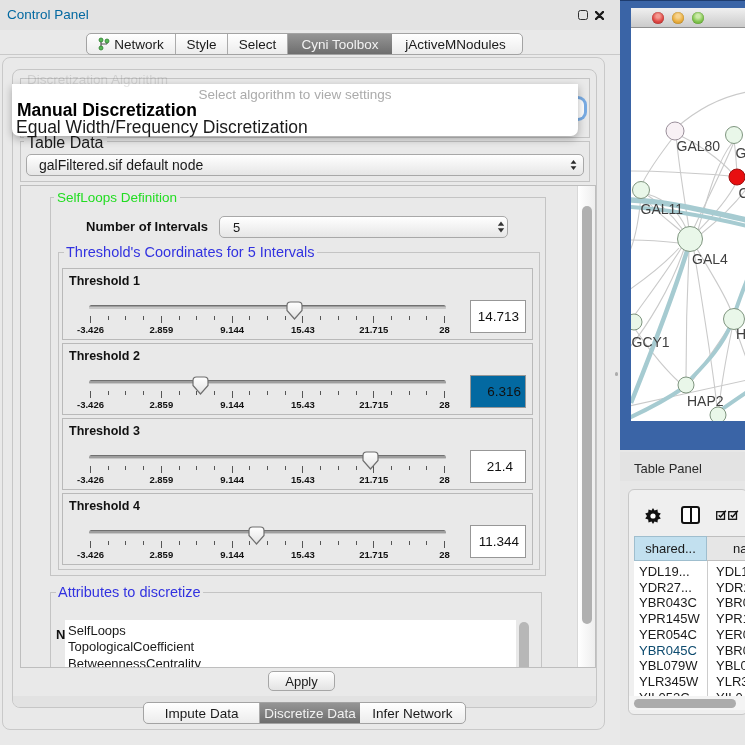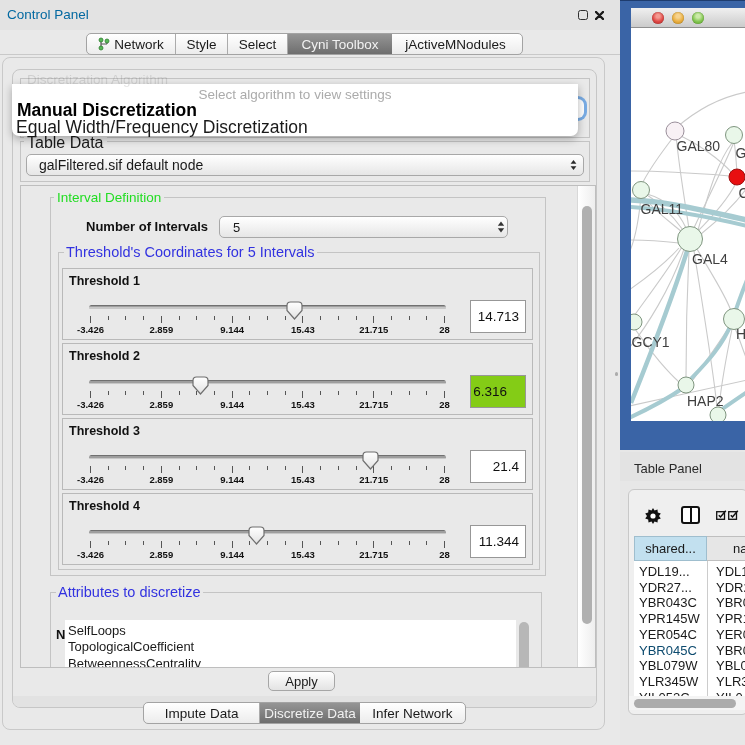--- a/index.html
+++ b/index.html
@@ -60,21 +60,21 @@
   <svg class="abs" style="left:569px;top:159px;" width="9" height="12" viewBox="0 0 10 12">
       <path d="M5 0.5 L8.2 4.5 H1.8 Z" fill="#2a2a2a"></path>
       <path d="M5 11.5 L1.8 7.5 H8.2 Z" fill="#2a2a2a"></path>
     </svg>
 
   <div class="abs" style="left:20px;top:185px;width:576px;height:483px;border:1px solid #BEBEBE;background:#E9E9E9;overflow:hidden;">
     <div class="abs" style="left:556px;top:0;width:19px;height:481px;background:linear-gradient(to right,#FFFFFF,#EDEDED);border-left:1px solid #D8D8D8;"></div>
     <div class="abs" style="left:561px;top:20px;width:10px;height:418px;border-radius:5px;background:#B0B0B0;"></div>
 
     <div class="abs" style="left:29px;top:11px;width:496px;height:379px;border:1px solid #C4C4C4;"></div>
-    <div class="abs" style="left:33px;top:4px;font-size:13.5px;color:#22DD22;background:#E9E9E9;padding:0 3px;">Interval Definition</div>
+    <div class="abs" style="left:33px;top:4px;font-size:13.5px;color:#22DD22;background:#E9E9E9;padding:0 3px;">SelfLoops Definition</div>
     <div class="abs bold" style="left:65px;top:33px;font-size:13px;color:#111;">Number of Intervals</div>
     <div class="abs" style="left:198px;top:30px;width:289px;height:22px;border:1px solid #A8A8A8;border-radius:5px;background:linear-gradient(#FFFFFF,#E6E6E6);"></div>
     <div class="abs" style="left:212px;top:34px;font-size:13px;color:#1a1a1a;">5</div>
     <svg class="abs" style="left:475px;top:35px;" width="10" height="12" viewBox="0 0 11 12">
         <path d="M5.5 0 L9 4.5 H2 Z" fill="#333"></path>
         <path d="M5.5 12 L2 7.5 H9 Z" fill="#333"></path>
       </svg>
 
     <div class="abs" style="left:37px;top:66px;width:482px;height:318px;border:1px solid #C4C4C4;"></div>
     <div class="abs" style="left:43px;top:58px;font-size:14.5px;color:#3232E0;background:#E9E9E9;padding:0 2px;">Threshold's Coordinates for 5 Intervals</div>
@@ -132,37 +132,37 @@
 <div class="abs" style="left:90px;top:391px;width:356px;height:6.5px;background:repeating-linear-gradient(to right,#555 0 1px,transparent 1px 70.8px);"></div>
 <svg class="abs" style="left:191.7px;top:376px;" width="17" height="19" viewBox="0 0 17 19">
       <path d="M1 4.5 Q1 1 4.5 1 L12.5 1 Q16 1 16 4.5 L16 9.5 L8.5 18 L1 9.5 Z" fill="url(#thumbgrad)" stroke="#6E6E6E" stroke-width="1.2"></path>
     </svg>
 <div class="abs bold" style="left:90.5px;top:399px;font-size:9.5px;color:#111;transform:translateX(-50%);">-3.426</div>
 <div class="abs bold" style="left:161.3px;top:399px;font-size:9.5px;color:#111;transform:translateX(-50%);">2.859</div>
 <div class="abs bold" style="left:232.1px;top:399px;font-size:9.5px;color:#111;transform:translateX(-50%);">9.144</div>
 <div class="abs bold" style="left:302.9px;top:399px;font-size:9.5px;color:#111;transform:translateX(-50%);">15.43</div>
 <div class="abs bold" style="left:373.7px;top:399px;font-size:9.5px;color:#111;transform:translateX(-50%);">21.715</div>
 <div class="abs bold" style="left:444.5px;top:399px;font-size:9.5px;color:#111;transform:translateX(-50%);">28</div>
-<div class="abs" style="left:470px;top:375px;width:56px;height:33px;background:#84cc16;border:1px solid #979797;font-size:13.5px;color:#111;text-align:right;line-height:31px;padding-right:18px;">6.316</div>
+<div class="abs" style="left:470px;top:375px;width:56px;height:33px;background:#0369a1;border:1px solid #979797;font-size:13.5px;color:#111;text-align:right;line-height:31px;padding-right:4px;">6.316</div>
 
 <div class="abs" style="left:62px;top:418px;width:471px;height:72px;border:1px solid #B9B9B9;"></div>
 <div class="abs bold" style="left:69px;top:424px;font-size:12.5px;color:#111;">Threshold 3</div>
 <div class="abs" style="left:89px;top:455px;width:357px;height:5px;border-radius:2.5px;background:linear-gradient(#707070 0 1px,#9E9E9E 1px 2.5px,#C7C7C7 2.5px 4px,#E8E8E8 4px 5px);"></div>
 <div class="abs" style="left:90px;top:466px;width:356px;height:3.5px;background:repeating-linear-gradient(to right,#555 0 1px,transparent 1px 17.7px);"></div>
 <div class="abs" style="left:90px;top:466px;width:356px;height:6.5px;background:repeating-linear-gradient(to right,#555 0 1px,transparent 1px 70.8px);"></div>
 <svg class="abs" style="left:361.7px;top:451px;" width="17" height="19" viewBox="0 0 17 19">
       <path d="M1 4.5 Q1 1 4.5 1 L12.5 1 Q16 1 16 4.5 L16 9.5 L8.5 18 L1 9.5 Z" fill="url(#thumbgrad)" stroke="#6E6E6E" stroke-width="1.2"></path>
     </svg>
 <div class="abs bold" style="left:90.5px;top:474px;font-size:9.5px;color:#111;transform:translateX(-50%);">-3.426</div>
 <div class="abs bold" style="left:161.3px;top:474px;font-size:9.5px;color:#111;transform:translateX(-50%);">2.859</div>
 <div class="abs bold" style="left:232.1px;top:474px;font-size:9.5px;color:#111;transform:translateX(-50%);">9.144</div>
 <div class="abs bold" style="left:302.9px;top:474px;font-size:9.5px;color:#111;transform:translateX(-50%);">15.43</div>
 <div class="abs bold" style="left:373.7px;top:474px;font-size:9.5px;color:#111;transform:translateX(-50%);">21.715</div>
 <div class="abs bold" style="left:444.5px;top:474px;font-size:9.5px;color:#111;transform:translateX(-50%);">28</div>
-<div class="abs" style="left:470px;top:450px;width:56px;height:33px;background:#FFF;border:1px solid #979797;font-size:13.5px;color:#111;text-align:right;line-height:31px;padding-right:6px;">21.4</div>
+<div class="abs" style="left:470px;top:450px;width:56px;height:33px;background:#FFF;border:1px solid #979797;font-size:13.5px;color:#111;text-align:right;line-height:31px;padding-right:12px;">21.4</div>
 
 <div class="abs" style="left:62px;top:493px;width:471px;height:72px;border:1px solid #B9B9B9;"></div>
 <div class="abs bold" style="left:69px;top:499px;font-size:12.5px;color:#111;">Threshold 4</div>
 <div class="abs" style="left:89px;top:530px;width:357px;height:5px;border-radius:2.5px;background:linear-gradient(#707070 0 1px,#9E9E9E 1px 2.5px,#C7C7C7 2.5px 4px,#E8E8E8 4px 5px);"></div>
 <div class="abs" style="left:90px;top:541px;width:356px;height:3.5px;background:repeating-linear-gradient(to right,#555 0 1px,transparent 1px 17.7px);"></div>
 <div class="abs" style="left:90px;top:541px;width:356px;height:6.5px;background:repeating-linear-gradient(to right,#555 0 1px,transparent 1px 70.8px);"></div>
 <svg class="abs" style="left:248.4px;top:526px;" width="17" height="19" viewBox="0 0 17 19">
       <path d="M1 4.5 Q1 1 4.5 1 L12.5 1 Q16 1 16 4.5 L16 9.5 L8.5 18 L1 9.5 Z" fill="url(#thumbgrad)" stroke="#6E6E6E" stroke-width="1.2"></path>
     </svg>
 <div class="abs bold" style="left:90.5px;top:549px;font-size:9.5px;color:#111;transform:translateX(-50%);">-3.426</div>

